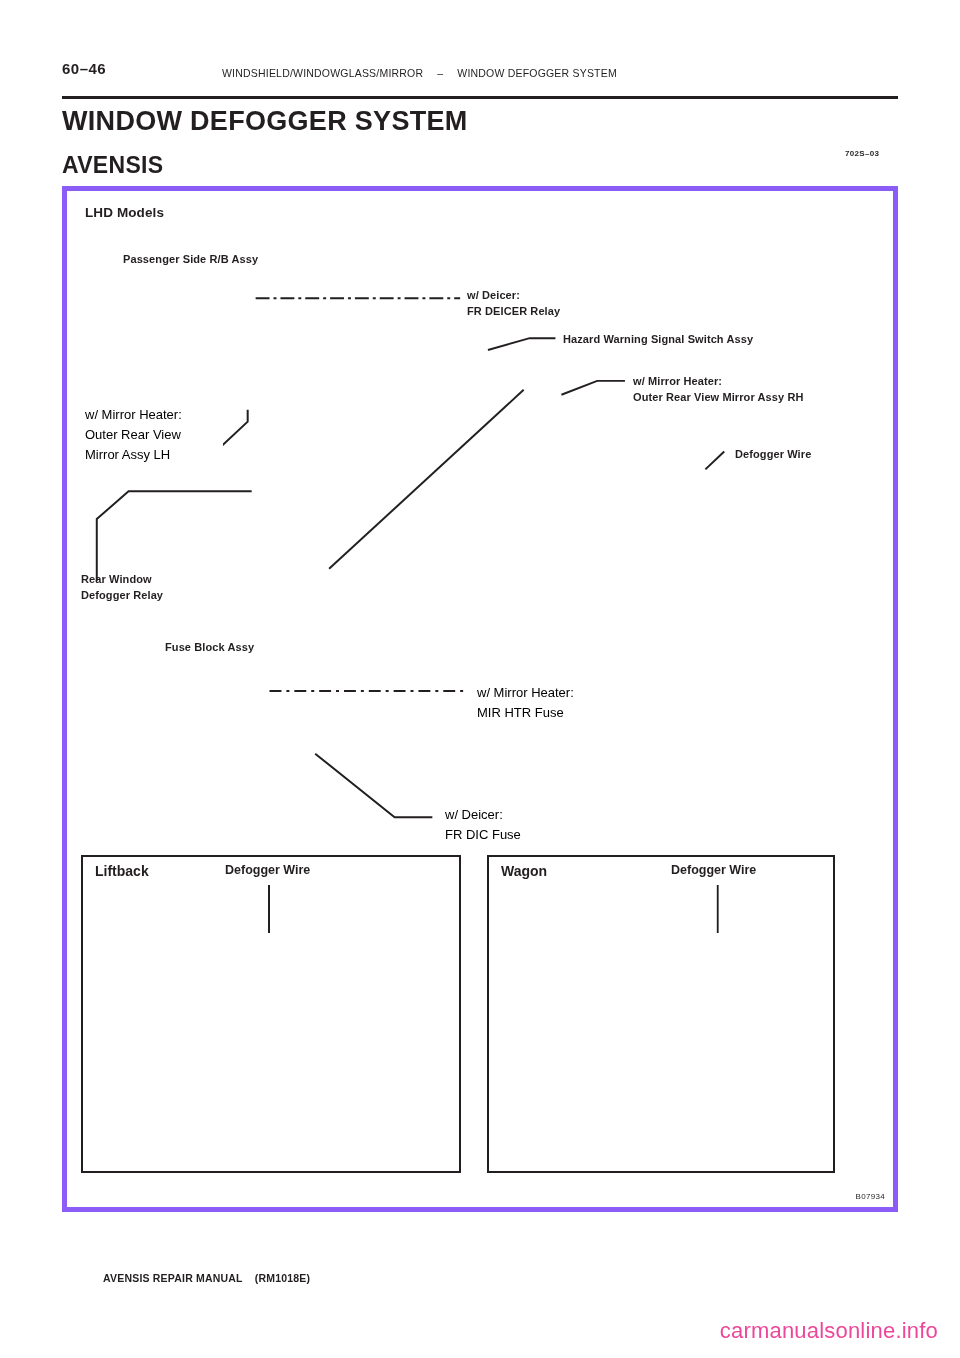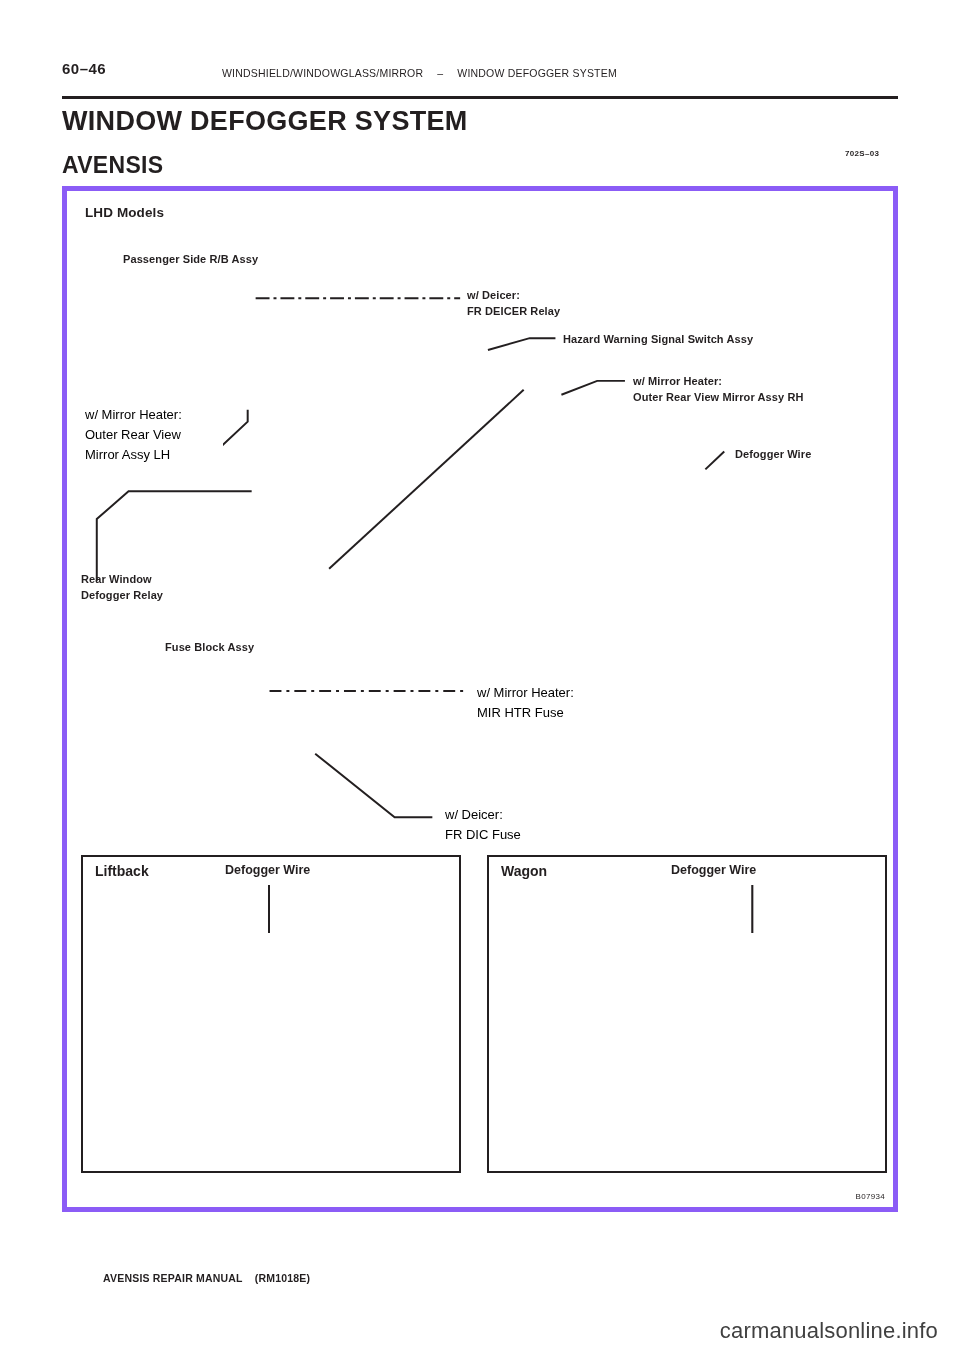--- a/index.html
+++ b/index.html
@@ -159,21 +159,21 @@
     margin-left: 27px;
   }
   .footer .code {
     padding-left: 12px;
   }
   .watermark {
     position: absolute;
     right: 22px;
     bottom: 14px;
     font-size: 22px;
-    color: #404040;
+    color: #ec4899;
     letter-spacing: 0.2px;
   }
 </style>
 </head>
 <body>
 
 <div class="page-num">60–46</div>
 
 <div class="breadcrumb">
   <span>WINDSHIELD/WINDOWGLASS/MIRROR</span><span class="sep">–</span><span>WINDOW DEFOGGER SYSTEM</span>
@@ -238,21 +238,21 @@
 FR DIC Fuse</div>
 
   <div class="subpanel" style="left:14px; top:664px; width:380px; height:318px;">
     <div class="subpanel-title">Liftback</div>
     <div class="subpanel-wire" style="left:142px; top:6px;">Defogger Wire</div>
     <svg class="lines" viewBox="0 0 376 314" preserveAspectRatio="none">
       <path d="M 186 28 L 186 76" stroke="#231f20" stroke-width="2" fill="none"></path>
     </svg>
   </div>
 
-  <div class="subpanel" style="left:420px; top:664px; width:400px; height:318px;">
+  <div class="subpanel" style="left:420px; top:664px; width:348px; height:318px;">
     <div class="subpanel-title">Wagon</div>
     <div class="subpanel-wire" style="left:182px; top:6px;">Defogger Wire</div>
     <svg class="lines" viewBox="0 0 376 314" preserveAspectRatio="none">
       <path d="M 250 28 L 250 76" stroke="#231f20" stroke-width="2" fill="none"></path>
     </svg>
   </div>
 
   <div class="fig-code">B07934</div>
 </div>
 

